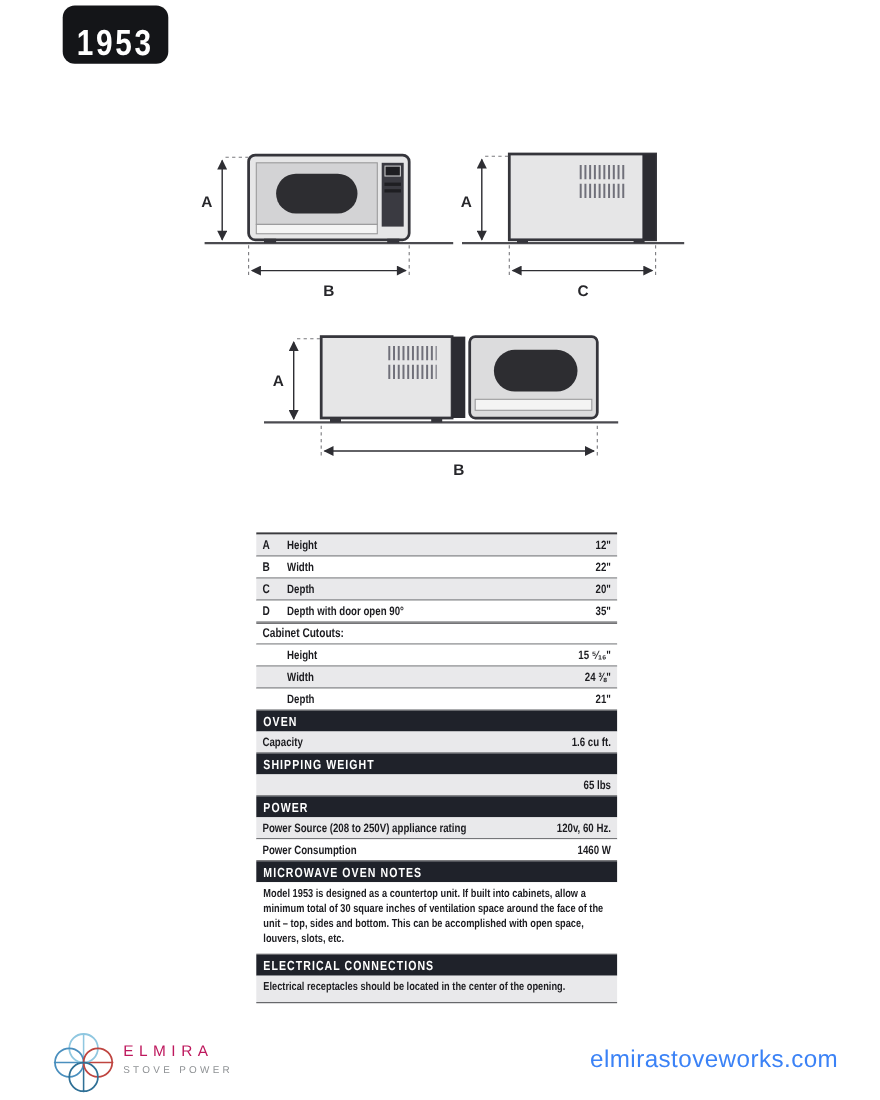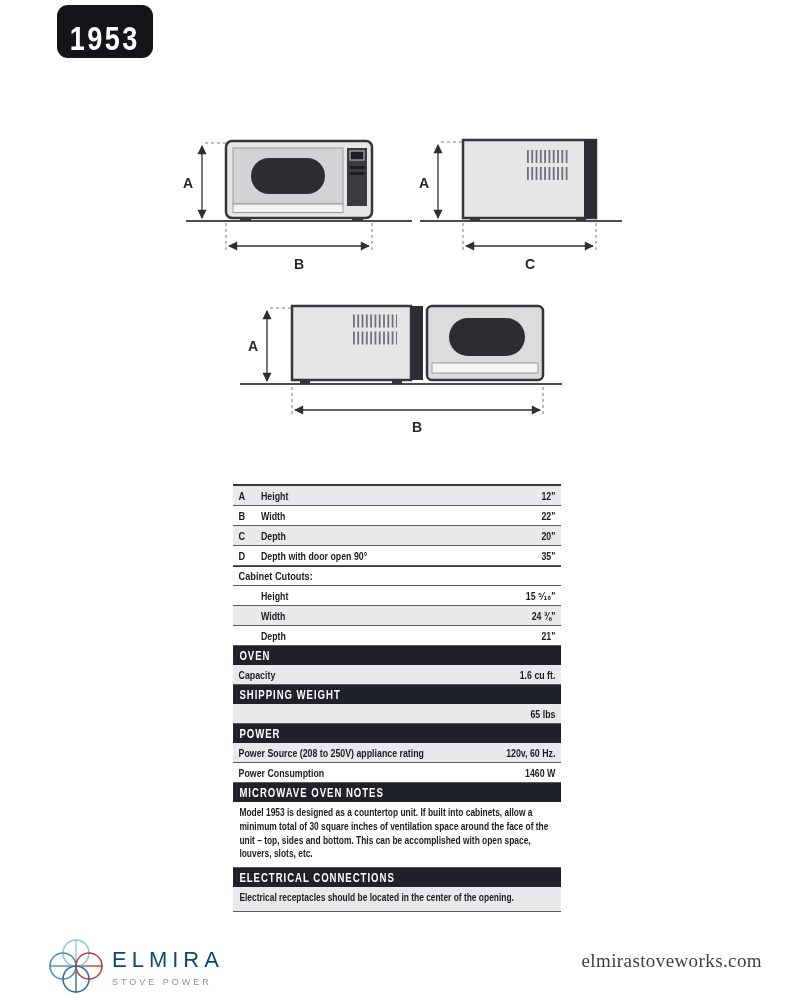--- a/index.html
+++ b/index.html
@@ -43,23 +43,23 @@
   .indent { padding-left:28px; }
   .black-head { display:flex; align-items:center; height:19px; padding:0 8px;
                 background:#1f222a; color:#fff; font-weight:bold; font-size:12px; letter-spacing:1.2px; }
   .note-block { padding:4px 8px 6px; font-size:10.5px; font-weight:bold; line-height:13.8px;
                 border-bottom:1px solid #595a5e; background:#fff; }
   .note-row { background:#e9e9eb; }
 
   
   .footer-logo { position:absolute; left:46px; top:936px; }
   .brand { position:absolute; left:112px; top:947px; }
-  .brand .name { font-size:22px; letter-spacing:5px; color:#0c4a6e; }
+  .brand .name { font-size:14px; letter-spacing:5px; color:#be185d; }
   .brand .sub { font-size:9px; letter-spacing:3px; color:#8e9194; margin-top:4px; }
-  .website { position:absolute; right:38px; top:950px; font-size:19px; color:#404040; letter-spacing:0.4px;font-family:Liberation Serif, serif; }
+  .website { position:absolute; right:38px; top:950px; font-size:22px; color:#3b82f6; letter-spacing:0.4px; }
 </style>
 </head>
 <body>
 
 <div class="page">
 
   <div class="badge">
     <span>1953</span>
   </div>
 

